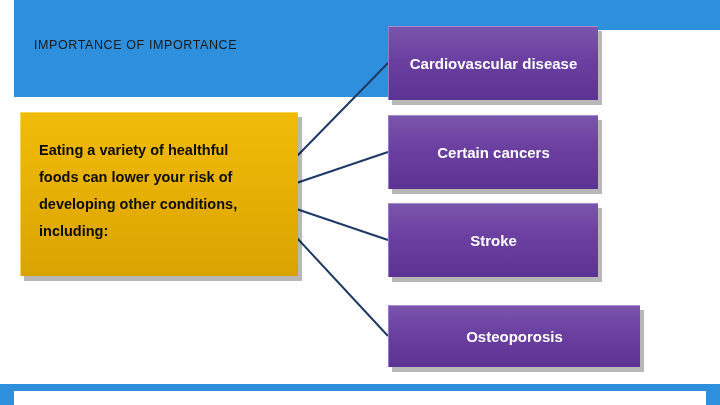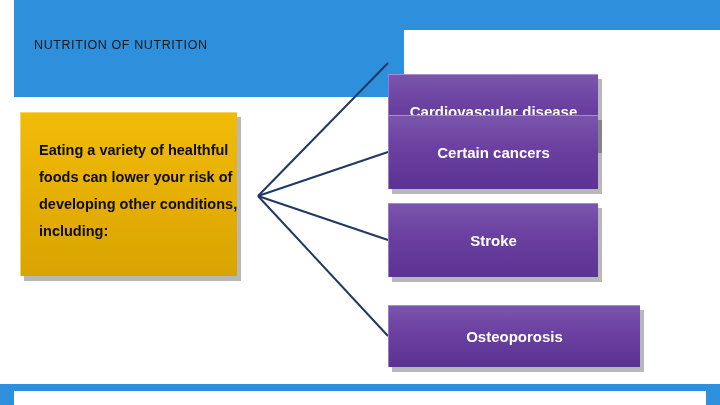--- a/index.html
+++ b/index.html
@@ -98,21 +98,21 @@
     letter-spacing: 0.6px;
     color: #1a1a1a;
     font-family: "Liberation Sans", sans-serif;
   }
 
   
   .gold-box {
     position: absolute;
     left: 20px;
     top: 112px;
-    width: 217px;
+    width: 278px;
     height: 164px;
     background: #eab306;
     background: linear-gradient(to bottom, #f0bc08 0%, #e5ae04 55%, #d9a403 100%);
     box-shadow: 4px 5px 0 rgba(0,0,0,0.28);
     border-top: 1px solid #f7d45a;
     border-left: 1px solid #f7d45a;
     box-sizing: border-box;
   }
   .gold-text {
     position: absolute;
@@ -139,21 +139,21 @@
     text-align: center;
   }
   .purple-text {
     color: #ffffff;
     font-size: 15px;
     font-weight: bold;
     line-height: 25px;
     padding: 0 10px;
   }
 
-  #box-cardio   { left: 388px; top: 26px;  width: 210px; height: 74px; margin-top: 48px; }
+  #box-cardio   { left: 388px; top: 26px;  width: 210px; height: 74px; }
   #box-cancers  { left: 388px; top: 115px; width: 210px; height: 74px; }
   #box-stroke   { left: 388px; top: 203px; width: 210px; height: 74px; }
   #box-osteo    { left: 388px; top: 305px; width: 252px; height: 62px; }
 </style>
 </head>
 <body>
 
 <div id="stage">
 
   <div class="band-blue-top"></div>
@@ -164,21 +164,21 @@
   <div class="band-bottom"></div>
   <div class="band-bottom-inner"></div>
 
   <svg class="lines" viewBox="0 0 720 405">
     <line x1="258" y1="196" x2="388" y2="63" stroke="#1f3864" stroke-width="2"></line>
     <line x1="258" y1="196" x2="388" y2="152" stroke="#1f3864" stroke-width="2"></line>
     <line x1="258" y1="196" x2="388" y2="240" stroke="#1f3864" stroke-width="2"></line>
     <line x1="258" y1="196" x2="388" y2="336" stroke="#1f3864" stroke-width="2"></line>
   </svg>
 
-  <div class="title">NUTRITION OF NUTRITION</div>
+  <div class="title">IMPORTANCE OF IMPORTANCE</div>
 
   <div class="gold-box">
     <div class="gold-text">Eating a variety of healthful foods can lower your risk of developing other conditions, including:</div>
   </div>
 
   <div class="purple-box" id="box-cardio">
     <span class="purple-text">Cardiovascular disease</span>
   </div>
 
   <div class="purple-box" id="box-stroke">

